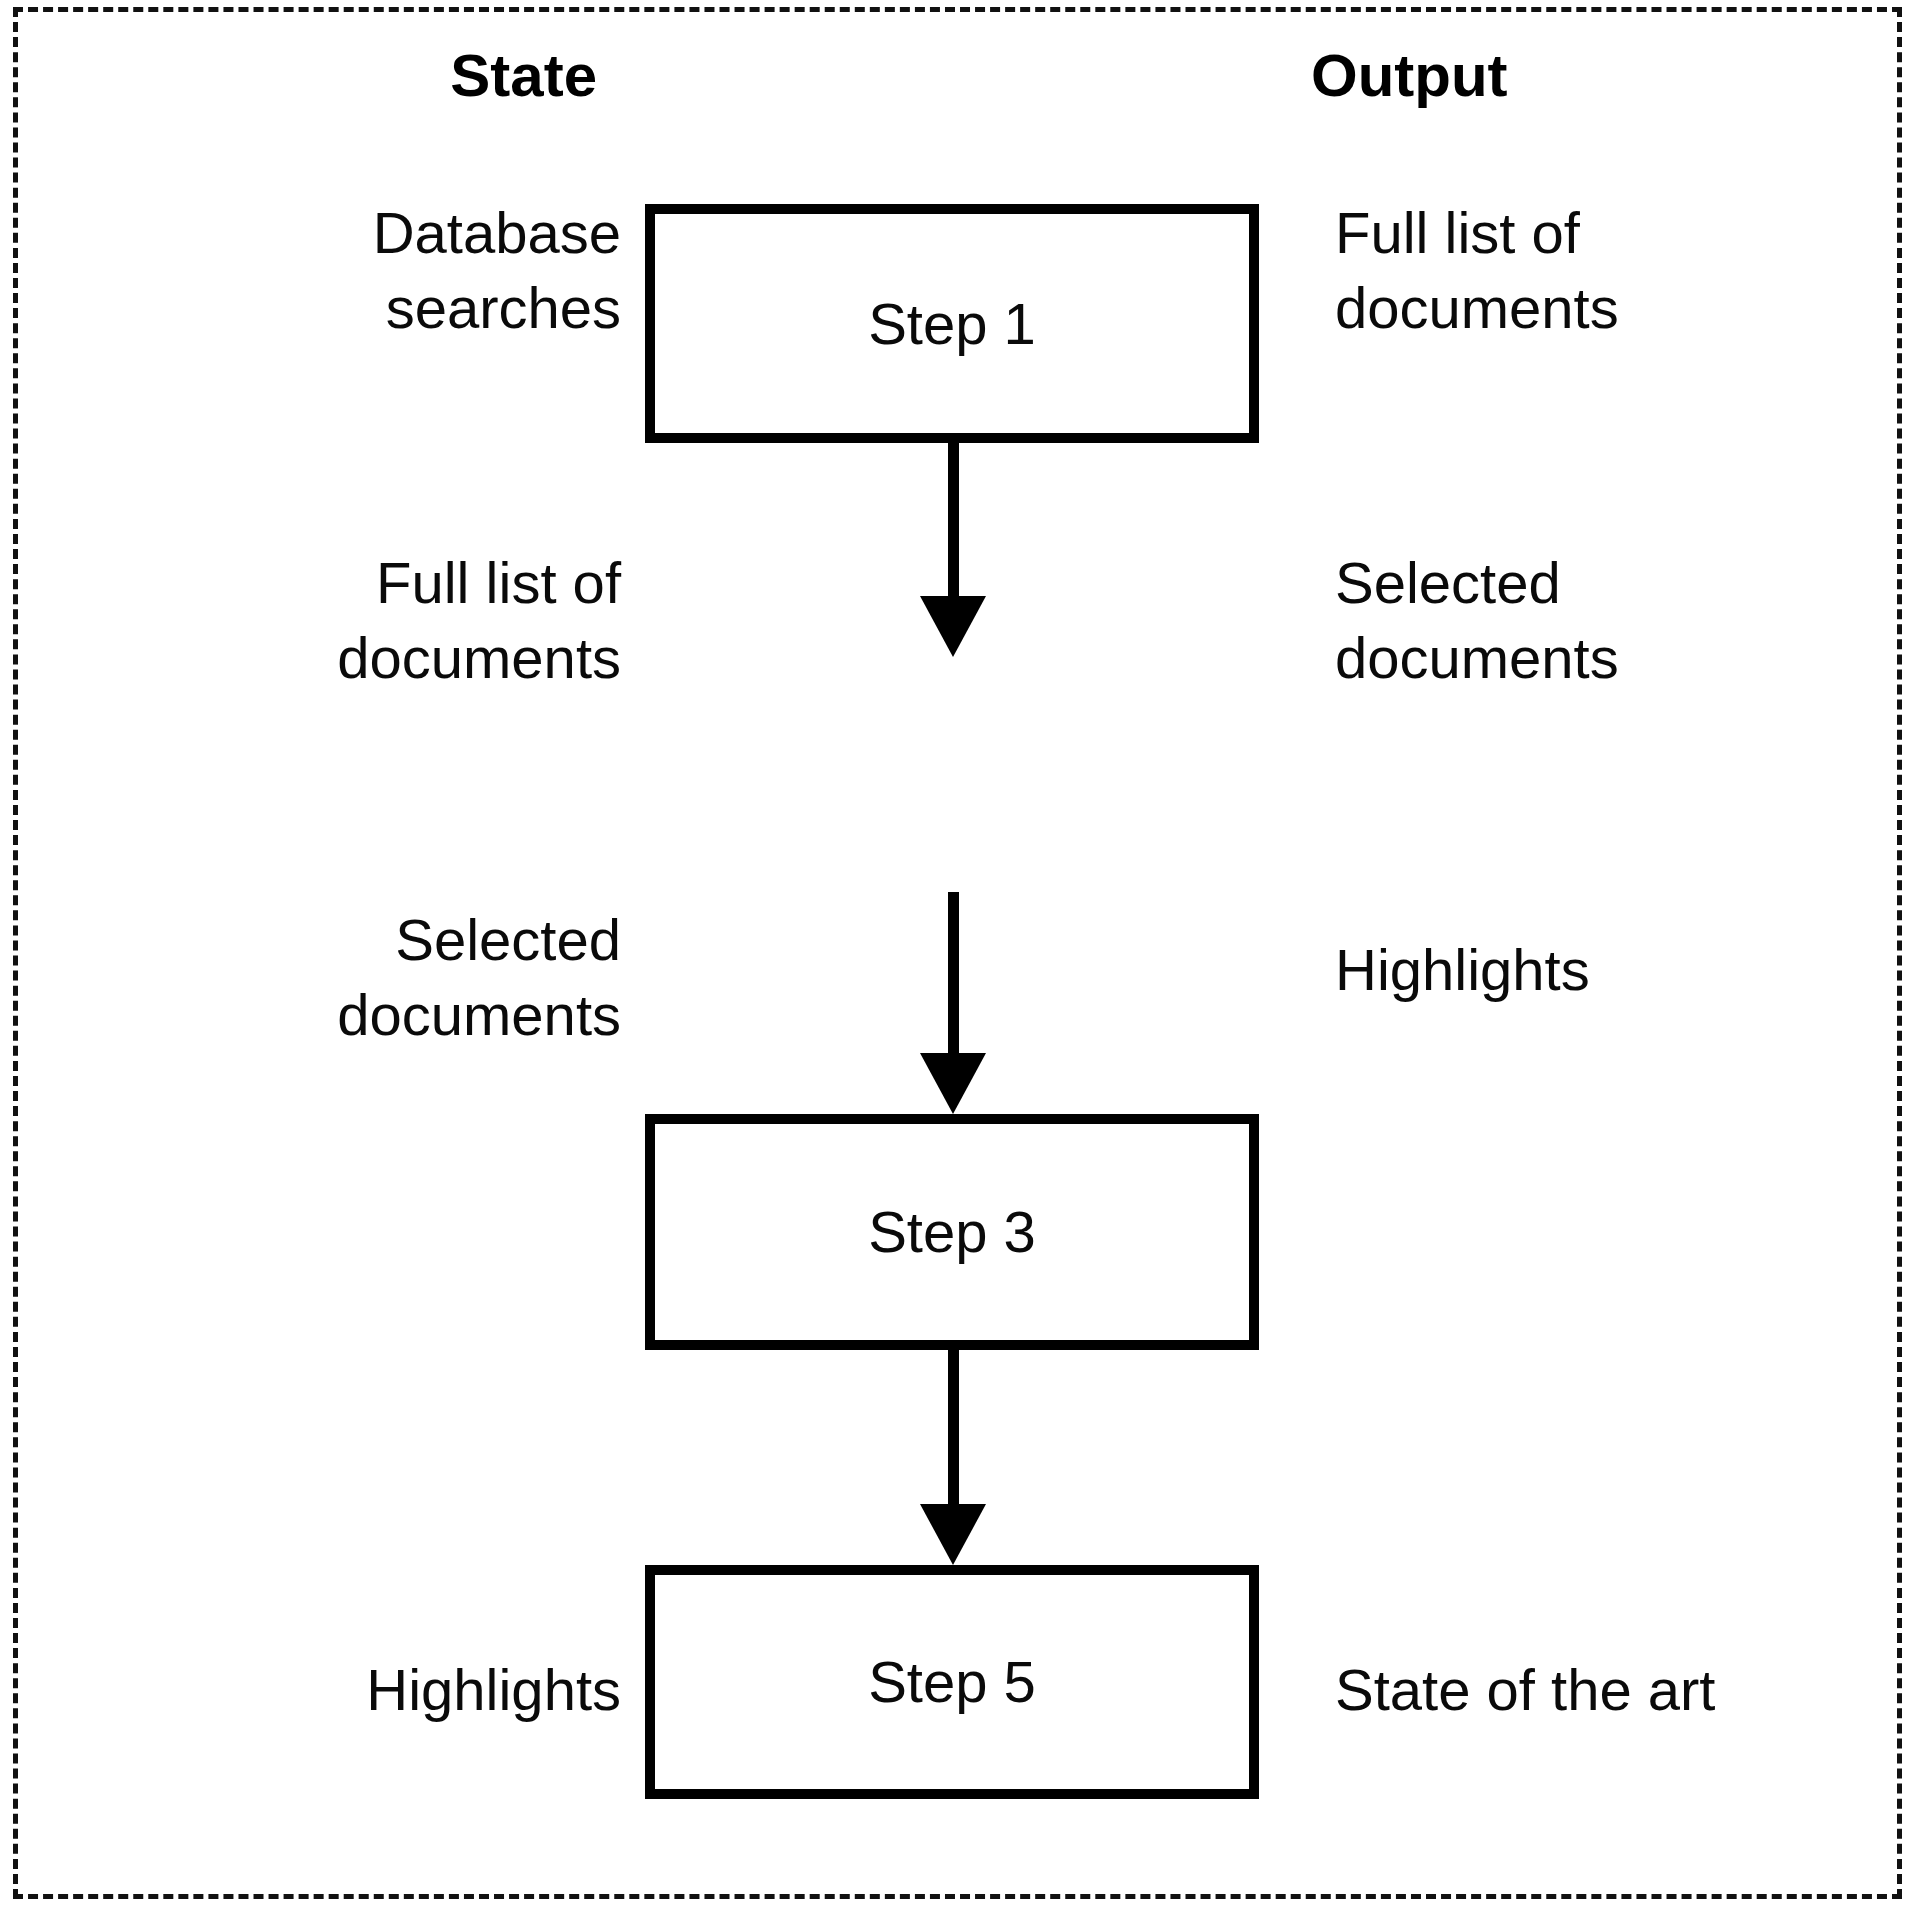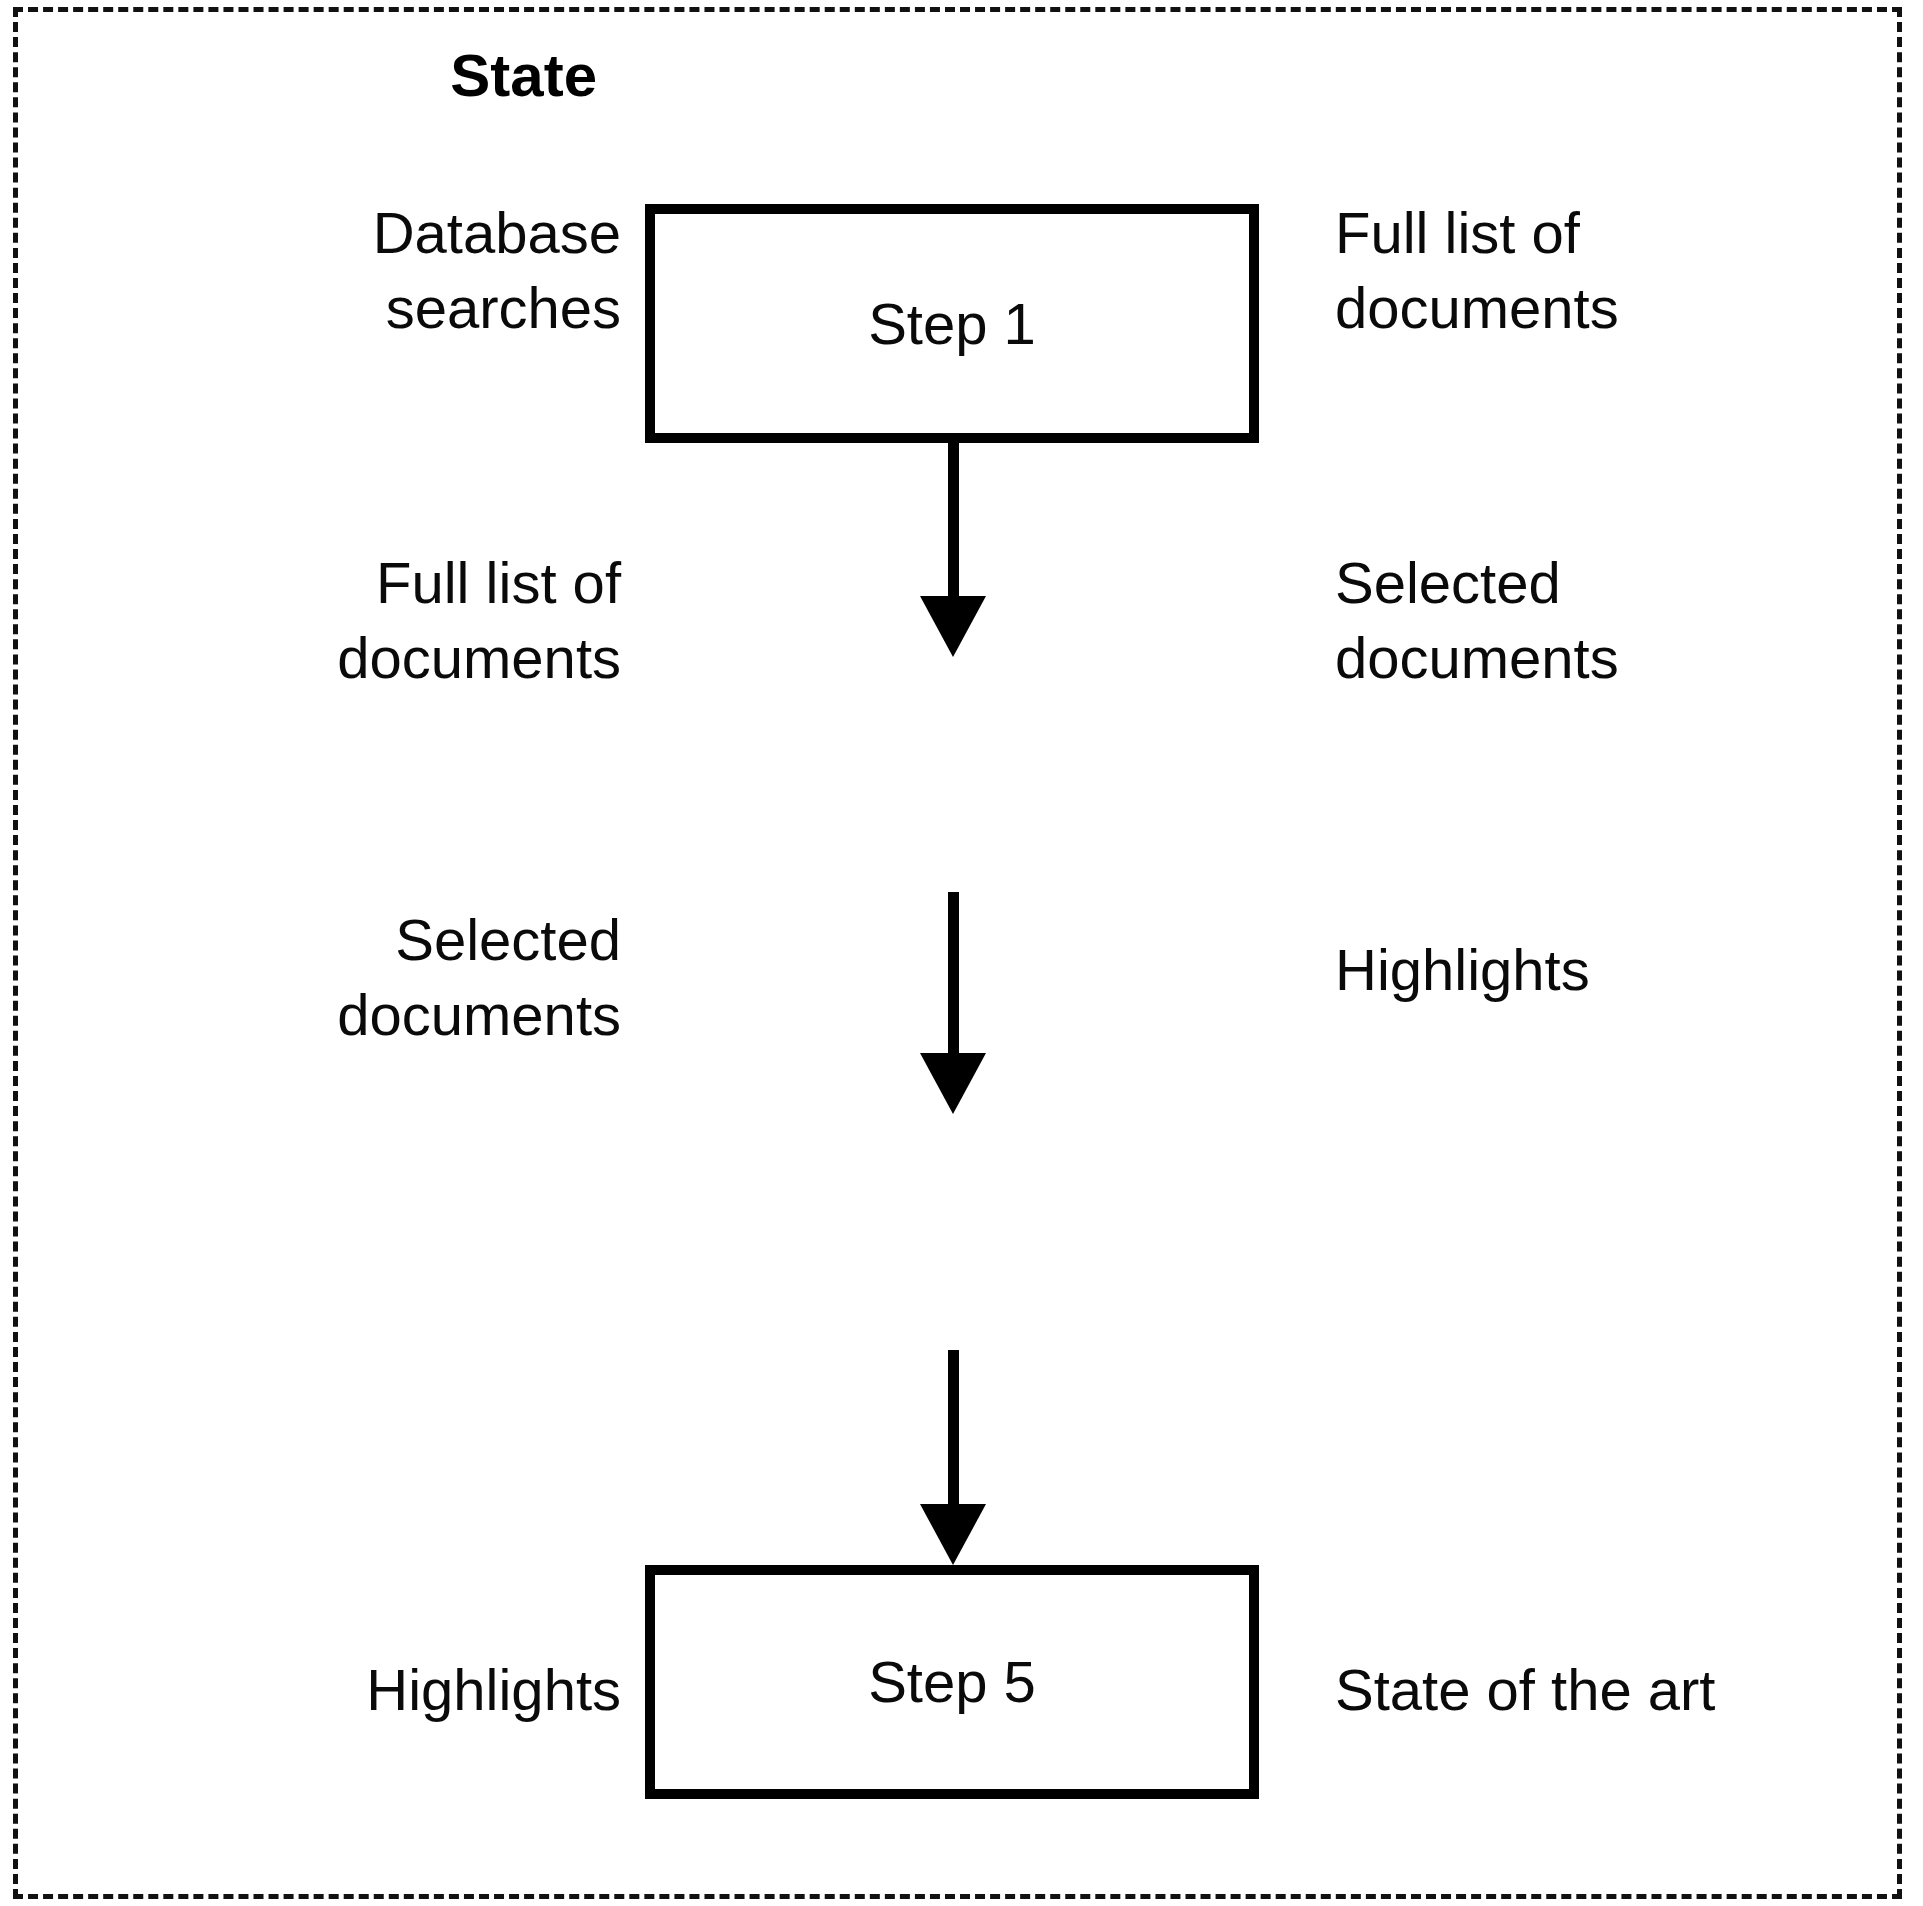--- a/index.html
+++ b/index.html
@@ -98,20 +98,21 @@
   }
 </style>
 </head>
 <body>
 
 <div id="canvas">
 
   <div id="dashed-frame"></div>
 
   <div id="header-input" class="col-header">State</div>
+  <div id="header-output" class="col-header">Output</div>
 
   <div class="side-label left" style="top:195px;">Database
 searches</div>
   <div class="step-box" style="top:204px; height:239px;">
     <span class="step-label">Step 1</span>
   </div>
   <div class="side-label right" style="top:195px;">Full list of
 documents</div>
 
   <div class="connector" style="top:443px; height:214px;">
@@ -124,20 +125,23 @@
   <div class="side-label right" style="top:545px;">Selected
 documents</div>
 
   <div class="connector" style="top:892px; height:222px;">
     <div class="shaft" style="height:161px;"></div>
     <div class="head" style="top:161px;"></div>
   </div>
 
   <div class="side-label left" style="top:902px;">Selected
 documents</div>
+  <div class="step-box" style="top:1114px; height:236px;">
+    <span class="step-label">Step 3</span>
+  </div>
   <div class="side-label right" style="top:932px;">Highlights</div>
 
   <div class="connector" style="top:1350px; height:215px;">
     <div class="shaft" style="height:154px;"></div>
     <div class="head" style="top:154px;"></div>
   </div>
 
   <div class="side-label left" style="top:1652px;">Highlights</div>
   <div class="step-box" style="top:1565px; height:234px;">
     <span class="step-label">Step 5</span>

